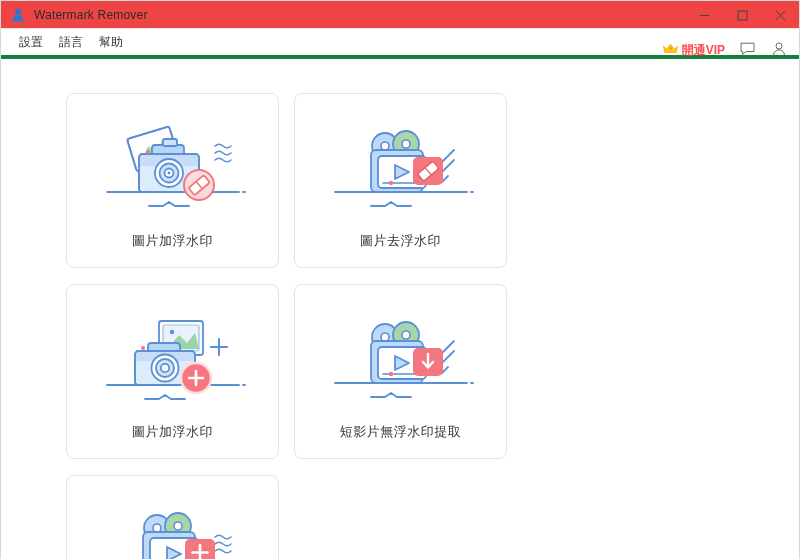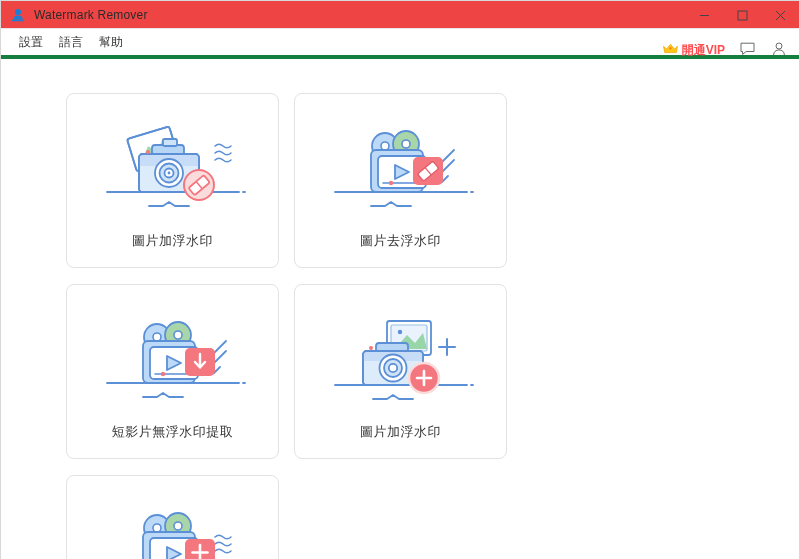--- a/index.html
+++ b/index.html
@@ -279,20 +279,60 @@
             </g>
 
             <rect x="92" y="45" width="30" height="28" rx="5" fill="#f4777f"></rect>
             <g transform="rotate(-40 107 59)">
               <rect x="97" y="54.5" width="20" height="9.5" rx="2" fill="#ffffff" stroke="#e35f68" stroke-width="1.4"></rect>
               <line x1="107" y1="54.5" x2="107" y2="64" stroke="#e35f68" stroke-width="1.3"></line>
             </g>
           </svg>
         </div>
         <div class="card-label">圖片去浮水印</div>
+      </div>
+
+      <div class="card">
+        <div class="card-art">
+          <svg width="160" height="110" viewBox="0 0 160 110">
+            <g stroke="#5b8fd6" stroke-width="1.8" fill="none" stroke-linejoin="round" stroke-linecap="round">
+
+              <rect x="66" y="18" width="44" height="34" rx="2.5" fill="#ffffff"></rect>
+              <rect x="70" y="22" width="36" height="26" rx="1.5" fill="#eaf3fd" stroke="#9bbfe6" stroke-width="1.2"></rect>
+              <path d="M74 46 L86 32 L94 40 L102 30 L106 46 Z" fill="#8fd1a0" stroke="none" opacity=".9"></path>
+              <circle cx="79" cy="29" r="2.2" fill="#5b8fd6" stroke="none"></circle>
+
+              <path d="M58 40 h26 a3 3 0 0 1 3 3 v5 h-32 v-5 a3 3 0 0 1 3 -3 z" fill="#b7d5f5"></path>
+
+              <rect x="42" y="48" width="60" height="34" rx="3.5" fill="#ddecfb"></rect>
+              <rect x="42" y="48" width="60" height="10" fill="#c7dcf6" stroke="none"></rect>
+              <rect x="42" y="48" width="60" height="34" rx="3.5"></rect>
+              <circle cx="72" cy="65" r="13.5" fill="#ffffff"></circle>
+              <circle cx="72" cy="65" r="9" fill="#cfe3f8"></circle>
+              <circle cx="72" cy="65" r="4.2" fill="#ffffff"></circle>
+              <circle cx="50" cy="45" r="2" fill="#f4777f" stroke="none"></circle>
+            </g>
+            <line x1="14" y1="82" x2="146" y2="82" stroke="#5b8fd6" stroke-width="1.8" stroke-linecap="round"></line>
+            <line x1="150" y1="82" x2="152" y2="82" stroke="#5b8fd6" stroke-width="1.8" stroke-linecap="round"></line>
+            <path d="M52 96 h14 l6 -4 l6 4 h14" fill="none" stroke="#5b8fd6" stroke-width="1.8" stroke-linecap="round" stroke-linejoin="round"></path>
+
+            <g stroke="#5b8fd6" stroke-width="2" stroke-linecap="round">
+              <line x1="126" y1="36" x2="126" y2="52"></line>
+              <line x1="118" y1="44" x2="134" y2="44"></line>
+            </g>
+
+            <circle cx="103" cy="75" r="15" fill="#f4777f"></circle>
+            <circle cx="103" cy="75" r="15" fill="none" stroke="#fbdcdc" stroke-width="2.5"></circle>
+            <g stroke="#ffffff" stroke-width="2.6" stroke-linecap="round">
+              <line x1="103" y1="68" x2="103" y2="82"></line>
+              <line x1="96" y1="75" x2="110" y2="75"></line>
+            </g>
+          </svg>
+        </div>
+        <div class="card-label">圖片加浮水印</div>
       </div>
 
       <div class="card">
         <div class="card-art">
           <svg width="160" height="110" viewBox="0 0 160 110">
             <circle cx="64" cy="34" r="13" fill="#bcd9f7" stroke="#5b8fd6" stroke-width="1.8"></circle>
             <circle cx="64" cy="34" r="4" fill="#ffffff" stroke="#5b8fd6" stroke-width="1.6"></circle>
             <circle cx="85" cy="32" r="13" fill="#a8d6a8" stroke="#5b8fd6" stroke-width="1.8"></circle>
             <circle cx="85" cy="32" r="4" fill="#ffffff" stroke="#5b8fd6" stroke-width="1.6"></circle>
             <rect x="50" y="38" width="52" height="42" rx="5" fill="#bcd9f7" stroke="#5b8fd6" stroke-width="1.8"></rect>
@@ -315,60 +355,20 @@
               <path d="M102 59 L107 64.5 L112 59"></path>
             </g>
           </svg>
         </div>
         <div class="card-label">短影片無浮水印提取</div>
       </div>
 
       <div class="card">
         <div class="card-art">
           <svg width="160" height="110" viewBox="0 0 160 110">
-            <g stroke="#5b8fd6" stroke-width="1.8" fill="none" stroke-linejoin="round" stroke-linecap="round">
-
-              <rect x="66" y="18" width="44" height="34" rx="2.5" fill="#ffffff"></rect>
-              <rect x="70" y="22" width="36" height="26" rx="1.5" fill="#eaf3fd" stroke="#9bbfe6" stroke-width="1.2"></rect>
-              <path d="M74 46 L86 32 L94 40 L102 30 L106 46 Z" fill="#8fd1a0" stroke="none" opacity=".9"></path>
-              <circle cx="79" cy="29" r="2.2" fill="#5b8fd6" stroke="none"></circle>
-
-              <path d="M58 40 h26 a3 3 0 0 1 3 3 v5 h-32 v-5 a3 3 0 0 1 3 -3 z" fill="#b7d5f5"></path>
-
-              <rect x="42" y="48" width="60" height="34" rx="3.5" fill="#ddecfb"></rect>
-              <rect x="42" y="48" width="60" height="10" fill="#c7dcf6" stroke="none"></rect>
-              <rect x="42" y="48" width="60" height="34" rx="3.5"></rect>
-              <circle cx="72" cy="65" r="13.5" fill="#ffffff"></circle>
-              <circle cx="72" cy="65" r="9" fill="#cfe3f8"></circle>
-              <circle cx="72" cy="65" r="4.2" fill="#ffffff"></circle>
-              <circle cx="50" cy="45" r="2" fill="#f4777f" stroke="none"></circle>
-            </g>
-            <line x1="14" y1="82" x2="146" y2="82" stroke="#5b8fd6" stroke-width="1.8" stroke-linecap="round"></line>
-            <line x1="150" y1="82" x2="152" y2="82" stroke="#5b8fd6" stroke-width="1.8" stroke-linecap="round"></line>
-            <path d="M52 96 h14 l6 -4 l6 4 h14" fill="none" stroke="#5b8fd6" stroke-width="1.8" stroke-linecap="round" stroke-linejoin="round"></path>
-
-            <g stroke="#5b8fd6" stroke-width="2" stroke-linecap="round">
-              <line x1="126" y1="36" x2="126" y2="52"></line>
-              <line x1="118" y1="44" x2="134" y2="44"></line>
-            </g>
-
-            <circle cx="103" cy="75" r="15" fill="#f4777f"></circle>
-            <circle cx="103" cy="75" r="15" fill="none" stroke="#fbdcdc" stroke-width="2.5"></circle>
-            <g stroke="#ffffff" stroke-width="2.6" stroke-linecap="round">
-              <line x1="103" y1="68" x2="103" y2="82"></line>
-              <line x1="96" y1="75" x2="110" y2="75"></line>
-            </g>
-          </svg>
-        </div>
-        <div class="card-label">圖片加浮水印</div>
-      </div>
-
-      <div class="card">
-        <div class="card-art">
-          <svg width="160" height="110" viewBox="0 0 160 110">
             <circle cx="64" cy="34" r="13" fill="#bcd9f7" stroke="#5b8fd6" stroke-width="1.8"></circle>
             <circle cx="64" cy="34" r="4" fill="#ffffff" stroke="#5b8fd6" stroke-width="1.6"></circle>
             <circle cx="85" cy="32" r="13" fill="#a8d6a8" stroke="#5b8fd6" stroke-width="1.8"></circle>
             <circle cx="85" cy="32" r="4" fill="#ffffff" stroke="#5b8fd6" stroke-width="1.6"></circle>
             <rect x="50" y="38" width="52" height="42" rx="5" fill="#bcd9f7" stroke="#5b8fd6" stroke-width="1.8"></rect>
             <rect x="57" y="44" width="48" height="32" rx="4" fill="#ffffff" stroke="#5b8fd6" stroke-width="1.8"></rect>
             <path d="M74 53 L88 60 L74 67 Z" fill="#bcd9f7" stroke="#5b8fd6" stroke-width="1.8" stroke-linejoin="round"></path>
             <line x1="14" y1="80" x2="146" y2="80" stroke="#5b8fd6" stroke-width="1.8" stroke-linecap="round"></line>
             <line x1="150" y1="80" x2="152" y2="80" stroke="#5b8fd6" stroke-width="1.8" stroke-linecap="round"></line>
             <path d="M50 94 h14 l6 -4 l6 4 h14" fill="none" stroke="#5b8fd6" stroke-width="1.8" stroke-linecap="round" stroke-linejoin="round"></path>

